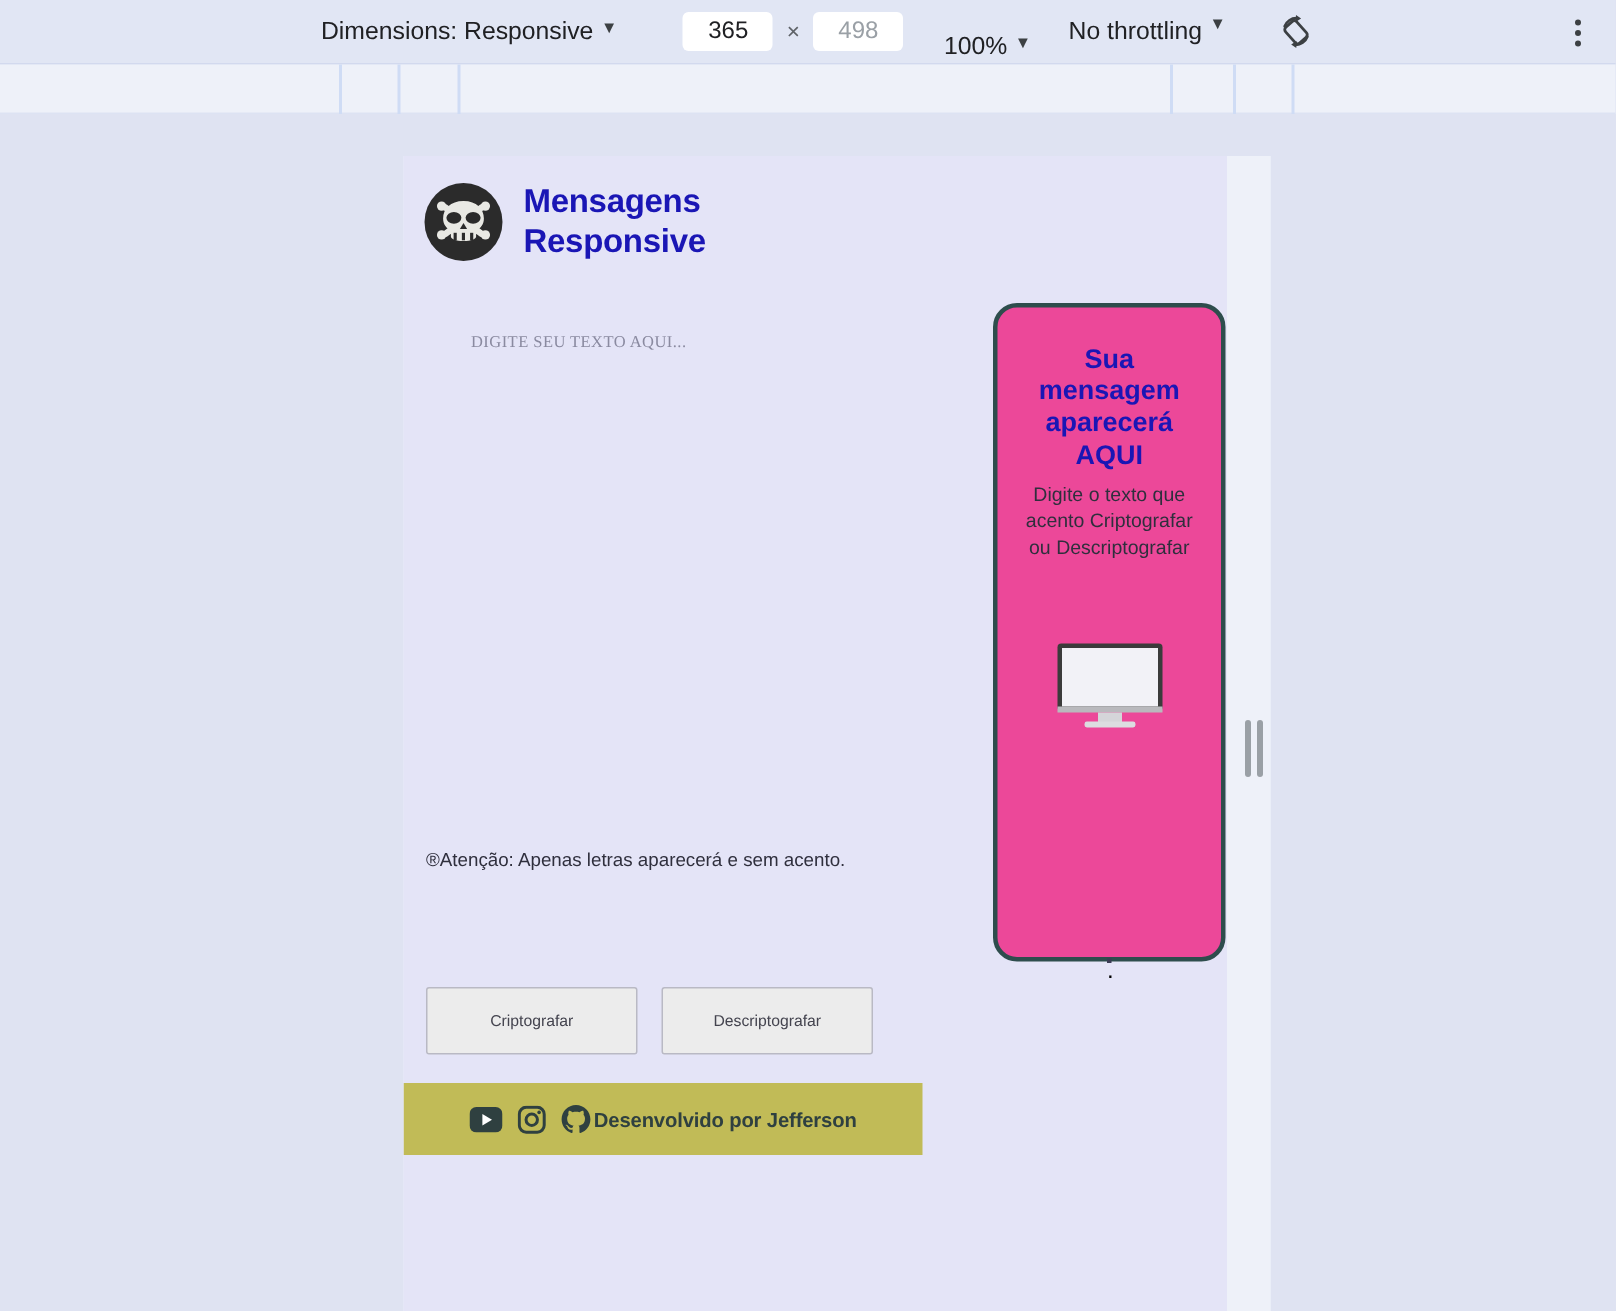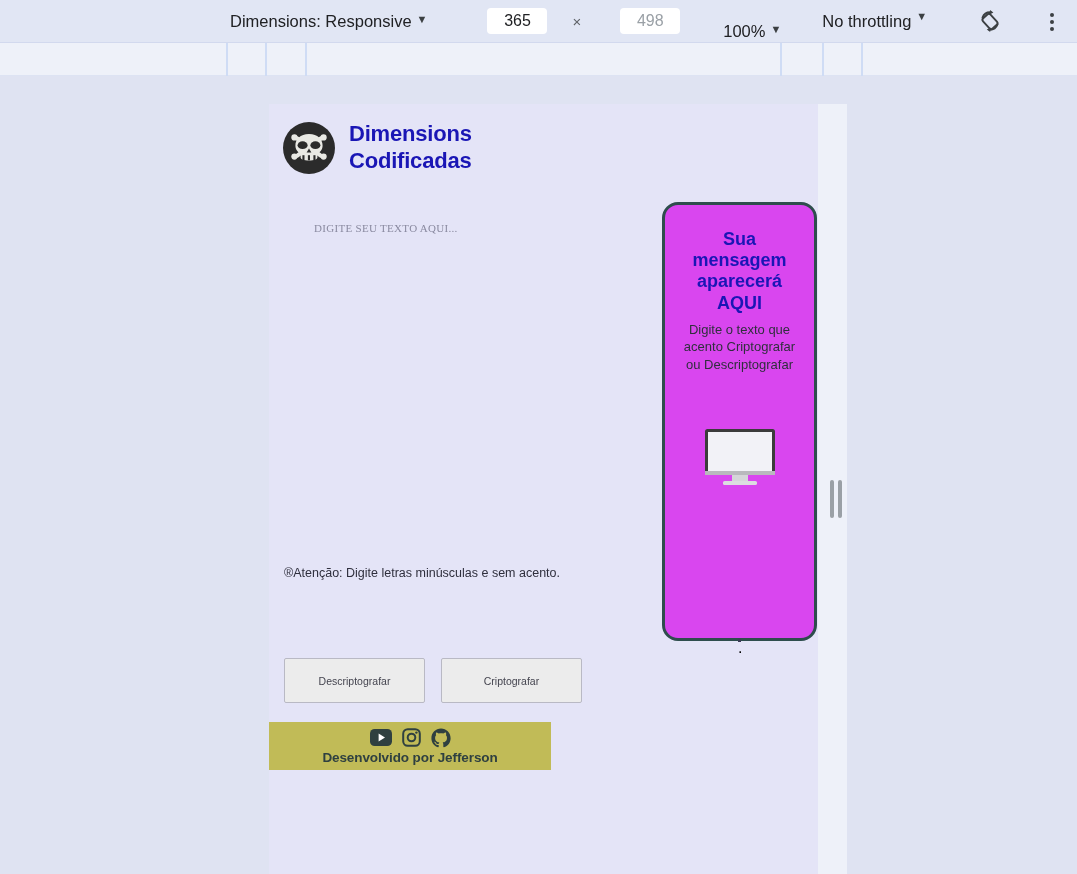--- a/index.html
+++ b/index.html
@@ -14,21 +14,20 @@
 
   
   #devtools-toolbar {
     position: absolute;
     left: 0; top: 0;
     width: 1077px; height: 43px;
     background: #e1e6f4;
     display: flex;
     align-items: center;
     border-bottom: 1px solid #d2d9ee;
-    gap: 16px;
   }
   .tb-spacer-left { width: 214px; }
   .tb-label {
     font-size: 16.5px;
     color: #202124;
     white-space: nowrap;
   }
   .caret {
     display: inline-block;
     margin-left: 5px;
@@ -43,21 +42,21 @@
     margin-left: 44px;
     background: #ffffff;
     border: none;
     border-radius: 4px;
     font-size: 16px;
     font-family: "Liberation Sans", sans-serif;
     color: #202124;
     text-align: center;
     outline: none;
   }
-  .num-field.muted { color: #9aa0a6; margin-left: 14px; }
+  .num-field.muted { color: #9aa0a6; margin-left: 0; }
   .times {
     margin: 0 9px;
     font-size: 15px;
     color: #5f6368;
   }
   .zoom-select { margin-left: 27px; display:flex; align-items:center; cursor:pointer;margin-top:20px; }
   .throttle-select { margin-left: 25px; display:flex; cursor:pointer; }
   .rotate-btn {
     margin-left: 32px;
     width: 30px; height: 30px;
@@ -194,43 +193,43 @@
     border-radius: 2px;
     font-family: "Liberation Sans", sans-serif;
     font-size: 10.5px;
     color: #44444f;
     cursor: pointer;
   }
 
   .footer {
     position: absolute;
     left: 0px; top: 618px;
-    width: 282px; height: 48px;
+    width: 346px; height: 48px;
     background: #c1bb57;
     display: flex;
-    flex-direction: column;
+    flex-direction: row;
     align-items: center;
     justify-content: center;
     gap: 2px;
   }
   .social-row { display: flex; gap: 10px; align-items: center; }
   .social-row span { display: flex; cursor: pointer; }
   .footer-credit {
     font-size: 13.5px;
     font-weight: bold;
     color: #2f4040;
     letter-spacing: -0.1px;
   }
 
   
   .output-panel {
     position: absolute;
     left: 393px; top: 98px;
     width: 155px; height: 439px;
-    background: #d946ef;
+    background: #ec4899;
     border: 3px solid #2e4d4d;
     border-radius: 16px;
     padding: 24px 10px 0;
     text-align: center;
   }
   .output-title {
     font-size: 18px;
     font-weight: bold;
     color: #1a16b5;
     line-height: 1.18;
@@ -329,30 +328,30 @@
             <g fill="#2b2b2b">
               <ellipse cx="12.6" cy="14.2" rx="5.0" ry="3.9"></ellipse>
               <ellipse cx="25.4" cy="14.2" rx="5.0" ry="3.9"></ellipse>
               <path d="M19 17.6 L16.6 21.6 L21.4 21.6 Z"></path>
               <rect x="12.4" y="24.2" width="2.1" height="5"></rect>
               <rect x="17.9" y="24.2" width="2.1" height="5"></rect>
               <rect x="23.4" y="24.2" width="2.1" height="5"></rect>
             </g>
           </svg>
         </div>
-        <div class="app-title">Dimensions Codificadas</div>
+        <div class="app-title">Mensagens Responsive</div>
       </div>
 
       <textarea class="input-area" placeholder="DIGITE SEU TEXTO AQUI..." style=""></textarea>
 
-      <div class="notice">®Atenção: Digite letras minúsculas e sem acento.</div>
+      <div class="notice">®Atenção: Apenas letras aparecerá e sem acento.</div>
 
       <div class="action-row">
+        <button class="btn">Criptografar</button>
         <button class="btn">Descriptografar</button>
-        <button class="btn">Criptografar</button>
       </div>
 
       <div class="footer">
         <div class="social-row">
           <span>
             <svg width="22" height="17" viewBox="0 0 22 17">
               <rect x="0" y="0" width="22" height="17" rx="4.6" fill="#2f4040"></rect>
               <path d="M8.6 4.6 L15 8.5 L8.6 12.4 Z" fill="#ffffff"></path>
             </svg>
           </span>

